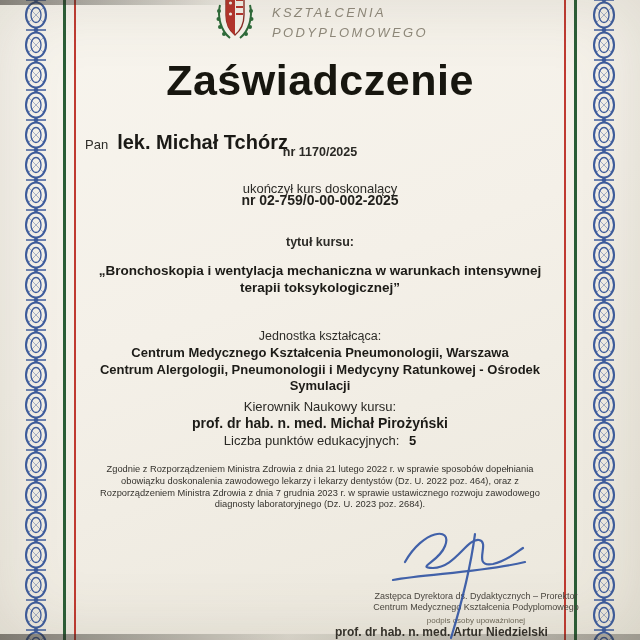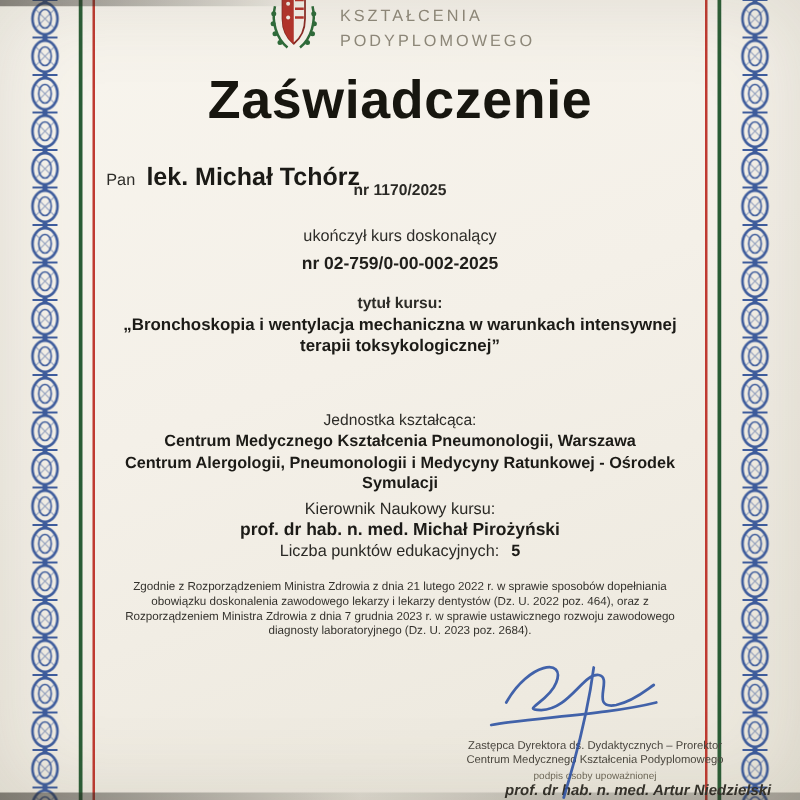--- a/index.html
+++ b/index.html
@@ -27,52 +27,52 @@
   .border-svg{position:absolute;top:0;height:640px;width:44px;}
   .border-left{left:14px;}
   .border-right{right:14px;}
   .vline{position:absolute;top:0;bottom:0;}
   .green-l{left:63px;width:3px;background:#2a5d36;}
   .green-r{right:63px;width:3px;background:#2a5d36;}
   .red-l{left:74px;width:2px;background:#bf3a31;}
   .red-r{right:74px;width:2px;background:#bf3a31;}
   
   .header{position:absolute;top:0;left:0;right:0;display:flex;justify-content:center;
-    align-items:flex-start;gap:14px;}
+    align-items:flex-start;gap:14px;font-style:italic;}
   .logo{margin-top:-13px;flex:0 0 auto;}
   .org-text{margin-top:3px;font-size:13px;letter-spacing:2.4px;color:#8f897b;
     line-height:20px;font-weight:400;}
   
   .cline{position:absolute;left:85px;width:470px;text-align:center;}
   .title{top:56px;font-size:43px;font-weight:700;letter-spacing:.5px;color:#17160f;}
   .cert-no{top:107px;font-size:12.5px;font-weight:700;color:#2a2925;margin-top:38px;}
   .recipient{top:131px;display:flex;justify-content:flex-start;align-items:baseline;gap:9px;}
   .recipient .prefix{font-size:13px;color:#2d2c28;}
   .recipient .name{font-size:20px;font-weight:700;color:#1b1a16;}
   .completion{top:181px;font-size:13px;color:#2d2c28;}
-  .course-no{top:202px;font-size:14px;font-weight:700;color:#201f1b;}
+  .course-no{top:192px;font-size:14px;font-weight:700;color:#201f1b;}
   .course-label{top:235px;font-size:12.5px;color:#2d2c28;font-weight:bold;}
-  .course-title{top:251px;font-size:13.5px;font-weight:700;line-height:17px;color:#1c1b17;}
+  .course-title{top:262px;font-size:13.5px;font-weight:700;line-height:17px;color:#1c1b17;}
   .term{top:298px;font-size:13px;color:#2d2c28;}
   .term b{font-weight:700;color:#201f1b;}
   .unit-label{top:329px;font-size:12.5px;color:#2d2c28;}
   .unit-lines{top:345px;font-size:13px;font-weight:700;line-height:16.5px;color:#1c1b17;}
   .dir-label{top:399px;font-size:13px;color:#2a2925;}
   .dir-name{top:415px;font-size:14px;font-weight:700;color:#1c1b17;}
   .points{top:433px;font-size:13px;color:#2a2925;}
   .points .val{font-weight:700;margin-left:6px;color:#1b1a16;}
   .legal{top:440px;font-size:9.3px;line-height:11.8px;color:#34322d;margin-top:24px;}
   
   .sig-ink{position:absolute;left:375px;top:522px;z-index:5;}
   .sig-roles{position:absolute;left:345px;top:591px;width:262px;text-align:center;
     font-size:9px;line-height:11px;color:#4a463f;}
   .sig-caption{position:absolute;left:345px;top:616px;width:262px;text-align:center;
     font-size:8px;color:#6e6859;}
-  .sig-name{position:absolute;left:335px;top:625px;width:282px;text-align:right;
-    font-size:12px;font-style:italic;font-weight:700;color:#33302a;}
+  .sig-name{position:absolute;left:335px;top:625px;width:282px;text-align:left;
+    font-size:12px;font-weight:700;color:#33302a;}
 </style>
 </head>
 <body>
 
 <div id="paper">
 
   <svg class="border-svg border-left" viewBox="0 0 44 640" xmlns="http://www.w3.org/2000/svg" aria-hidden="true">
     <defs>
       <pattern id="chain" x="0" y="0" width="44" height="30" patternUnits="userSpaceOnUse">
         <ellipse cx="22" cy="15" rx="10" ry="12.5" fill="none" stroke="#3d5c9e" stroke-width="2.1"></ellipse>

